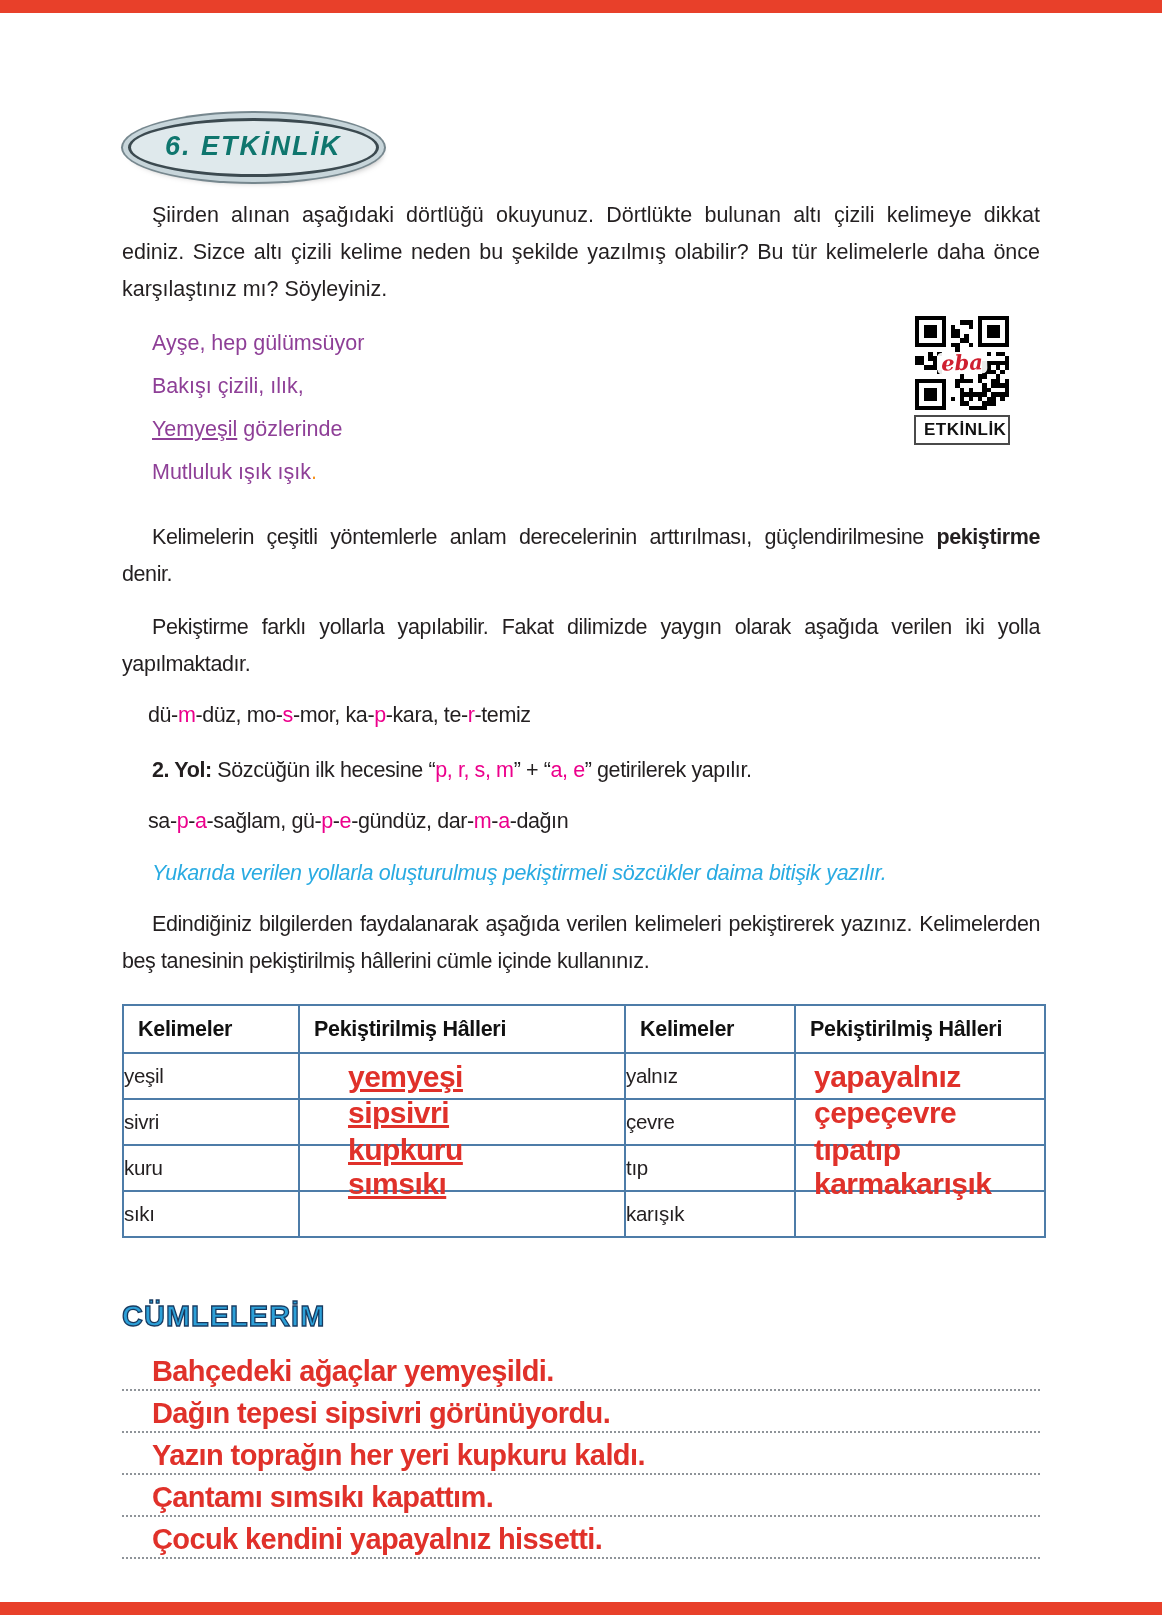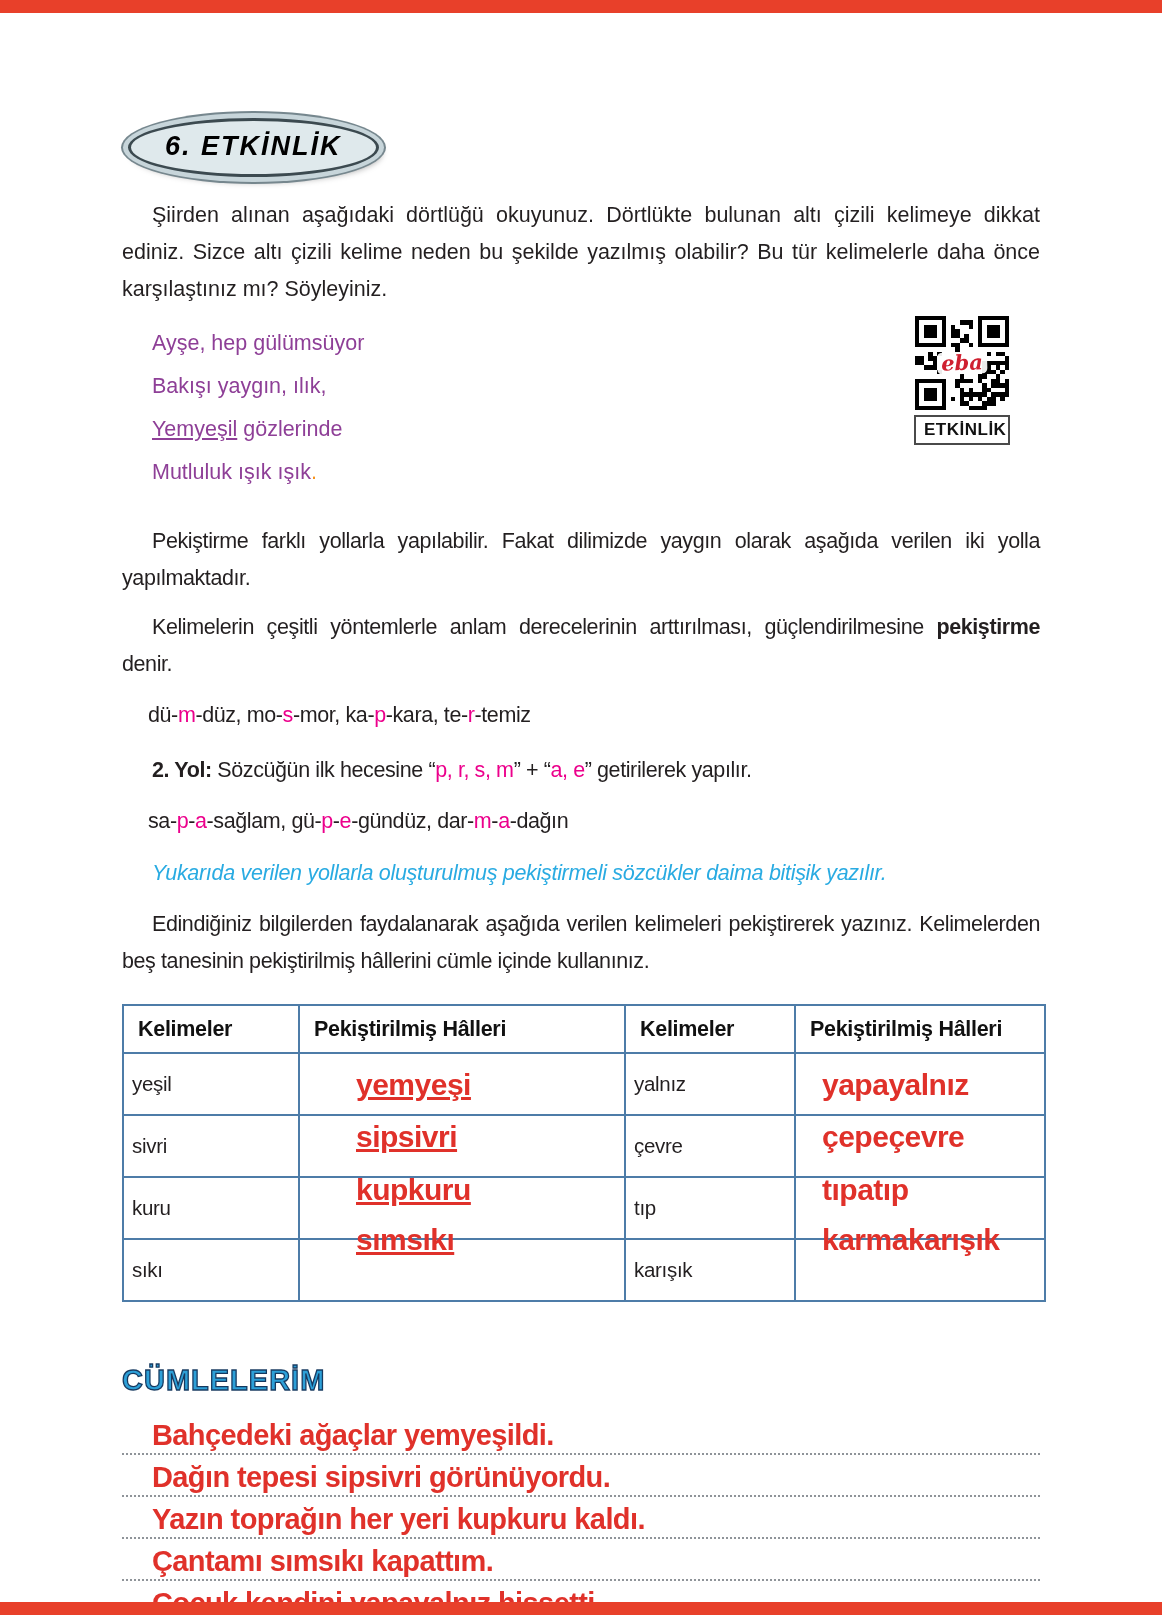--- a/index.html
+++ b/index.html
@@ -20,21 +20,21 @@
   .badge{
     display:inline-block;
     margin-top:118px;margin-left:6px;
     background:#dfe9ec;
     border:3px solid #3c4a50;
     border-radius:50%;
     padding:10px 34px 12px 34px;
     box-shadow:0 0 0 5px #c7d5da, 0 0 0 7px #76878e, 3px 5px 6px rgba(0,0,0,.35);
   }
   .badge span{
-    font-size:27px;font-weight:800;letter-spacing:2px;color:#000000;
+    font-size:27px;font-weight:800;letter-spacing:2px;color:#0f766e;
     font-style:italic;
   }
 
   .para{margin:0;font-size:21.5px;line-height:37px;text-align:justify;}
   .indent{text-indent:30px;}
   .cond{letter-spacing:-0.4px;}
   .bold{font-weight:bold;}
   .magenta{color:#ec008c;}
   .orange{color:#f7941d;}
   .underline{text-decoration:underline;}
@@ -75,21 +75,21 @@
     width:924px;margin-top:24px;border-collapse:collapse;table-layout:fixed;
   }
   table.fill-table th, table.fill-table td{
     border:2px solid #4d7ca8;
   }
   table.fill-table th{
     font-size:21.5px;font-weight:bold;text-align:left;color:#111;
     padding:10px 8px 10px 14px;letter-spacing:-0.3px;height:26px;
   }
   table.fill-table td{
-    font-size:20.5px;color:#231f20;padding:8px;height:44px;border-radius:9px;
+    font-size:20.5px;color:#231f20;padding:0;height:44px;border-radius:9px;
   }
   td.word{padding-left:16px;letter-spacing:-0.3px;}
   .answer{
     color:#e0312a;font-weight:bold;font-size:30px;letter-spacing:-0.5px;
     line-height:30px;white-space:nowrap;
   }
   .ans-l{padding-left:48px;text-decoration:underline;}
   .ans-r{padding-left:18px;}
   .shift-a{transform:translateY(1px);}
   .shift-b{transform:translateY(-9px);}
@@ -119,21 +119,21 @@
 
     <div class="badge">
       <span>6. ETKİNLİK</span>
     </div>
 
     <p class="para indent intro">Şiirden alınan aşağıdaki dörtlüğü okuyunuz. Dörtlükte bulunan altı çizili kelimeye dikkat ediniz. Sizce altı çizili kelime neden bu şekilde yazılmış olabilir? Bu tür kelimelerle daha önce karşılaştınız mı? Söyleyiniz.</p>
 
     <div class="poem-row">
       <div class="poem">
         <div>Ayşe, hep gülümsüyor</div>
-        <div>Bakışı yaygın, ılık,</div>
+        <div>Bakışı çizili, ılık,</div>
         <div><span class="underline">Yemyeşil</span><span> gözlerinde</span></div>
         <div><span>Mutluluk ışık ışık</span><span class="orange">.</span></div>
       </div>
       <div class="qr-block">
         <div class="qr-wrap">
           <svg id="qr-svg" viewBox="0 0 21 21" shape-rendering="crispEdges">
               <rect x="0" y="0" width="21" height="21" fill="#ffffff"></rect>
               <rect x="10" y="1" width="1" height="1" fill="#000"></rect>
               <rect x="11" y="1" width="1" height="1" fill="#000"></rect>
               <rect x="12" y="1" width="1" height="1" fill="#000"></rect>
@@ -239,23 +239,23 @@
               <rect x="0" y="14" width="7" height="7" fill="#000"></rect>
               <rect x="1" y="15" width="5" height="5" fill="#fff"></rect>
               <rect x="2" y="16" width="3" height="3" fill="#000"></rect>
             </svg>
           <span class="qr-logo">eba</span>
         </div>
         <div class="qr-caption">ETKİNLİK</div>
       </div>
     </div>
 
+    <p class="para indent cond def"><span>Kelimelerin çeşitli yöntemlerle anlam derecelerinin arttırılması, güçlendirilmesine </span><span class="bold">pekiştirme</span><span> denir.</span></p>
+
     <p class="para indent cond methods">Pekiştirme farklı yollarla yapılabilir. Fakat dilimizde yaygın olarak aşağıda verilen iki yolla yapılmaktadır.</p>
-
-    <p class="para indent cond def"><span>Kelimelerin çeşitli yöntemlerle anlam derecelerinin arttırılması, güçlendirilmesine </span><span class="bold">pekiştirme</span><span> denir.</span></p>
 
     <p class="para cond example"><span>dü-</span><span class="magenta">m</span><span>-düz, mo-</span><span class="magenta">s</span><span>-mor, ka-</span><span class="magenta">p</span><span>-kara, te-</span><span class="magenta">r</span><span>-temiz</span></p>
 
     <p class="para indent cond way"><span class="bold">2. Yol: </span><span>Sözcüğün ilk hecesine “</span><span class="magenta">p, r, s, m</span><span>” + “</span><span class="magenta">a, e</span><span>” getirilerek yapılır.</span></p>
     <p class="para cond example"><span>sa-</span><span class="magenta">p</span><span>-</span><span class="magenta">a</span><span>-sağlam, gü-</span><span class="magenta">p</span><span>-</span><span class="magenta">e</span><span>-gündüz, dar-</span><span class="magenta">m</span><span>-</span><span class="magenta">a</span><span>-dağın</span></p>
 
     <p class="note">Yukarıda verilen yollarla oluşturulmuş pekiştirmeli sözcükler daima bitişik yazılır.</p>
 
     <p class="para indent cond task">Edindiğiniz bilgilerden faydalanarak aşağıda verilen kelimeleri pekiştirerek yazınız. Kelimelerden beş tanesinin pekiştirilmiş hâllerini cümle içinde kullanınız.</p>
 

